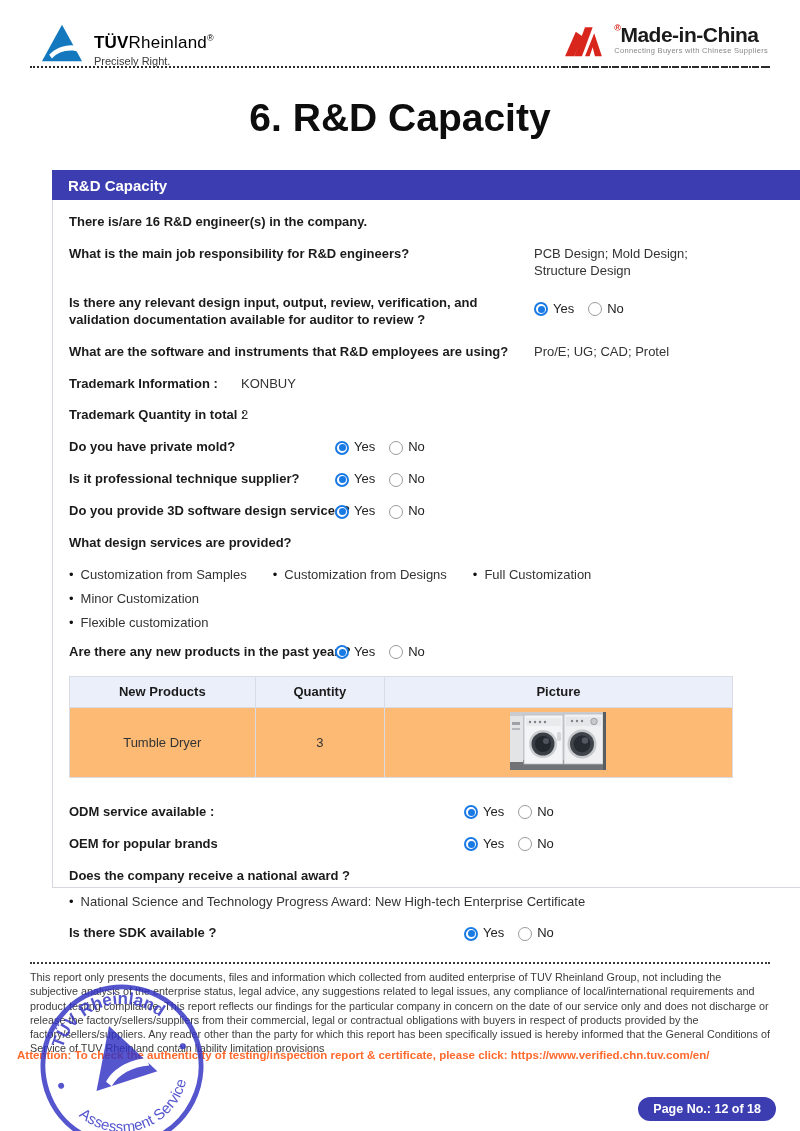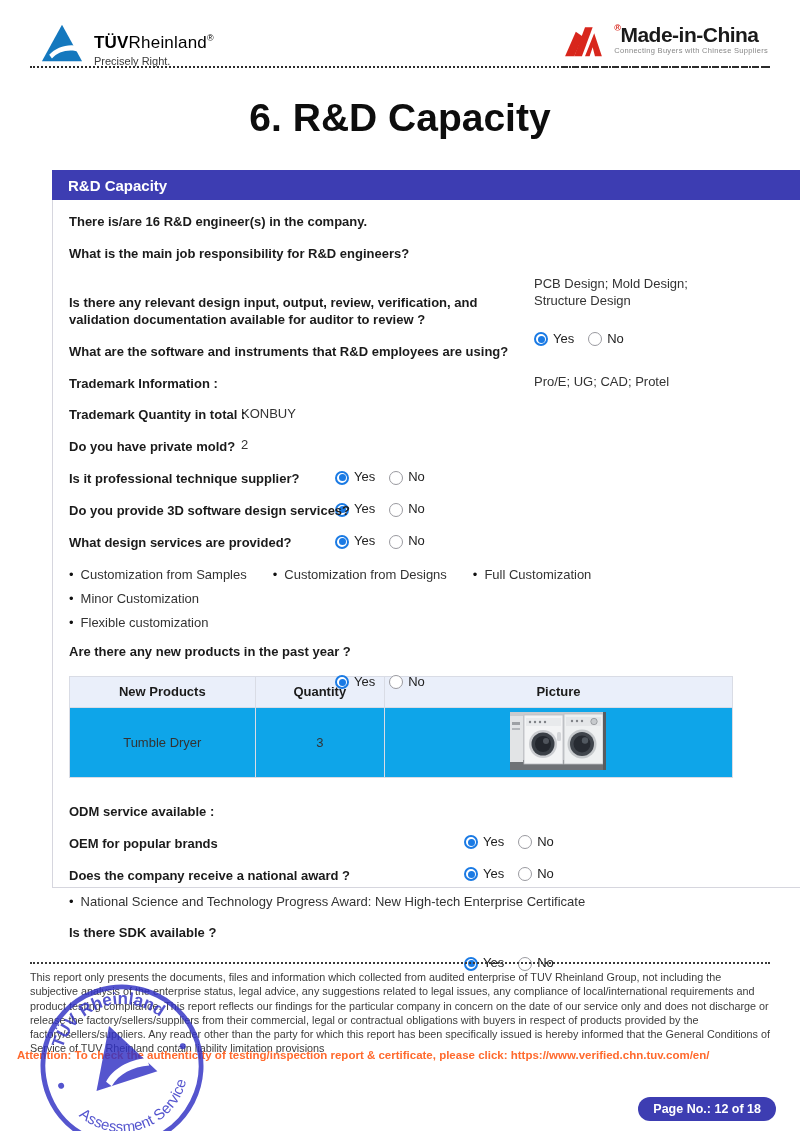--- a/index.html
+++ b/index.html
@@ -23,21 +23,21 @@
   
   .page-title { position:absolute; left:0; top:96px; width:100%; text-align:center; font-size:39px; font-weight:bold; color:#0d0d0d; }
 
   
   .panel { position:absolute; left:52px; top:170px; width:800px; height:718px; background:#fff; border:1px solid #d6d6de; border-top:none; }
   .panel-bar { height:30px; background:#3d3db2; color:#fff; font-size:15px; font-weight:bold; display:flex; align-items:center; padding-left:16px; margin:0 -1px; }
   .panel-body { padding:14px 16px 0 16px; font-size:13px; color:#222; }
   .p-row { position:relative; margin-bottom:15px; line-height:1.3; }
   .q { font-weight:bold; color:#1b1b1b; }
   .a { font-weight:normal; color:#333; }
-  .ans { position:absolute; top:0;margin-top:30px; }
+  .ans { position:absolute; top:0; }
   .ans-r { left:465px; width:190px; }
   .ans-tm { left:172px; }
   .ans-mid { left:266px; }
   .ans-odm { left:395px; }
   .q-wide { max-width:455px; display:block; }
 
   
   .radio-group { display:flex; align-items:center; gap:14px; white-space:nowrap; }
   .radio-opt { display:flex; align-items:center; gap:5px; }
   .radio { width:14px; height:14px; border-radius:50%; border:1.5px solid #9a9aa0; background:#fff; display:inline-block; position:relative; flex:none; }
@@ -47,21 +47,21 @@
 
   
   .bullets { display:flex; flex-wrap:wrap; column-gap:26px; row-gap:9px; margin-bottom:14px; }
   .bullet-item { color:#333; }
   .bullet-item::before { content:"\2022"; margin-right:7px; color:#111; }
 
   
   .np-table { width:664px; border-collapse:collapse; margin:4px 0 26px 0; }
   .np-table th, .np-table td { border:1px solid #d9dce5; text-align:center; vertical-align:middle; font-size:13px; }
   .np-table th { background:#eaeffa; font-weight:bold; color:#1b1b1b; height:31px; }
-  .np-table td { height:70px; color:#333; background:#0ea5e9; }
+  .np-table td { height:70px; color:#333; background:#fdba74; }
   .col-prod { width:28%; } .col-qty { width:19.5%; } .col-pic { width:52.5%; }
   .pic-wrap { display:flex; justify-content:center; align-items:center; }
 
   
   .ftr-rule { position:absolute; left:30px; top:962px; width:740px; border-top:2px dotted #3a3a3a; }
   .disclaimer { position:absolute; left:30px; top:970px; width:742px; font-size:10.8px; line-height:1.32; color:#3c3c3c; text-align:left; }
   .attention { position:absolute; left:17px; top:1049px; width:760px; font-size:11.5px; font-weight:bold; color:#ff6a2e; white-space:nowrap; }
   .stamp { position:absolute; left:36px; top:980px; width:172px; height:172px; opacity:0.82; pointer-events:none; }
   .page-badge { position:absolute; right:24px; top:1097px; background:#3d3db2; color:#fff; font-size:12.5px; font-weight:bold; padding:5px 15px; border-radius:13px; }
 </style>

